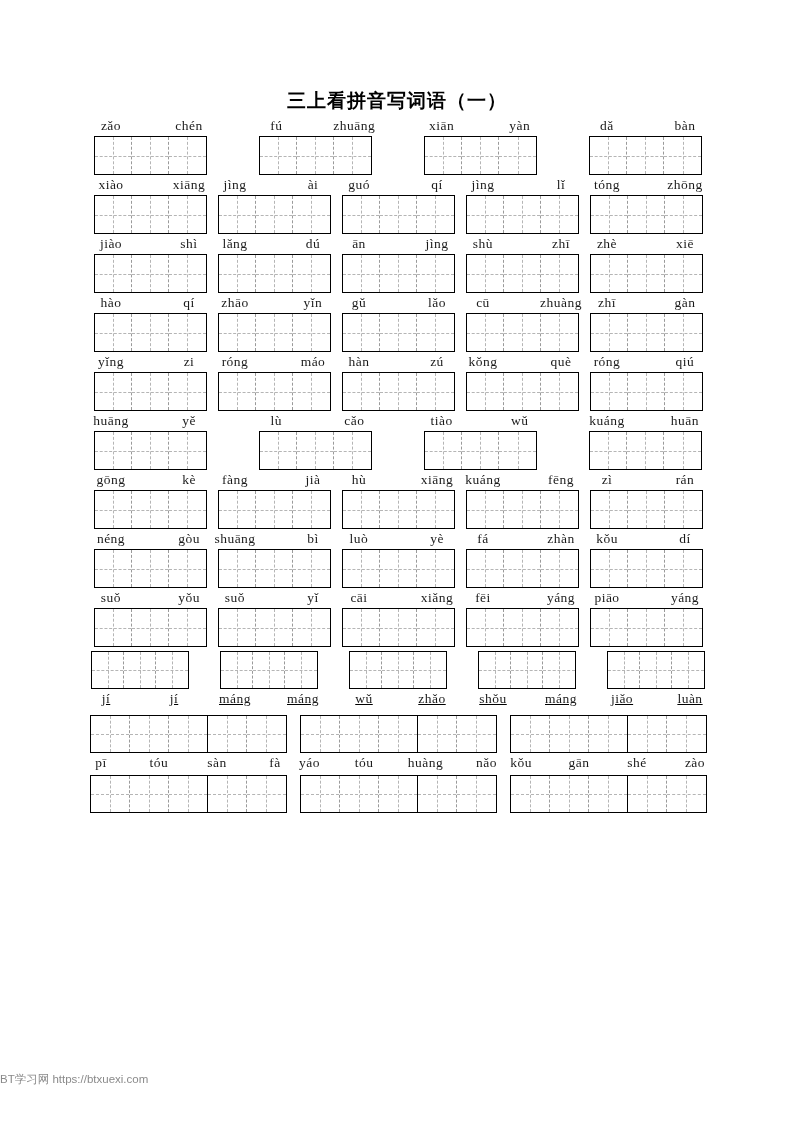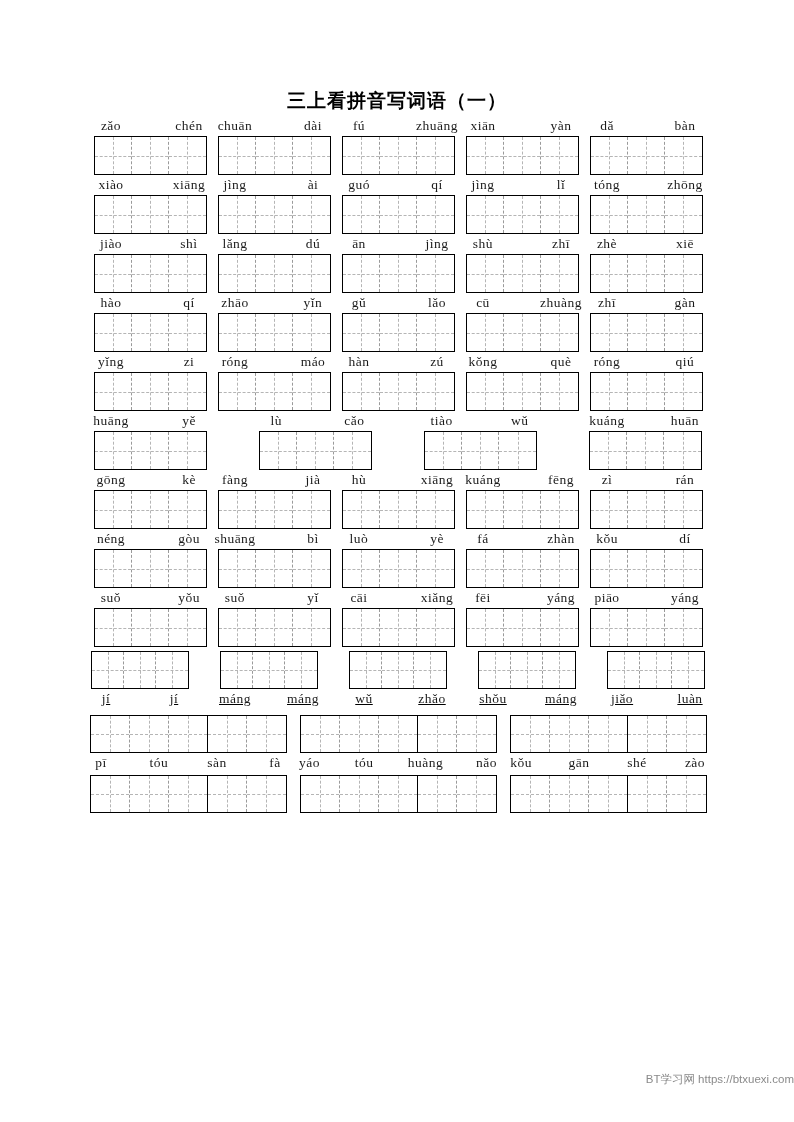--- a/index.html
+++ b/index.html
@@ -99,21 +99,21 @@
 
   .grpwrap { width: 124px; }
   .grpwrap4 { width: 200px; }
   .rowflex { justify-content: space-between; }
 
   .footer {
     position: absolute;
     top: 1072px;
     left: 0;
     width: 794px;
-    text-align: right;
+    text-align: left;
     font-family: "Liberation Sans", sans-serif;
     font-size: 11.5px;
     color: #8a8a8a;
   }
 </style>
 </head>
 <body>
 
 <div class="page">
 
@@ -137,40 +137,20 @@
               <div class="v"></div>
             </div>
           <div class="box">
               <div class="h"></div>
               <div class="v"></div>
             </div>
         </div>
       </div>
       <div class="cellgroup grpwrap">
         <div class="pinyin">
-          <span>chuān</span>
-          <span>dài</span>
-        </div>
-        <div class="boxes two">
-          <div class="box">
-              <div class="h"></div>
-              <div class="v"></div>
-            </div>
-          <div class="box">
-              <div class="h"></div>
-              <div class="v"></div>
-            </div>
-          <div class="box">
-              <div class="h"></div>
-              <div class="v"></div>
-            </div>
-        </div>
-      </div>
-      <div class="cellgroup grpwrap">
-        <div class="pinyin">
           <span>fú</span>
           <span>zhuāng</span>
         </div>
         <div class="boxes two">
           <div class="box">
               <div class="h"></div>
               <div class="v"></div>
             </div>
           <div class="box">
               <div class="h"></div>

